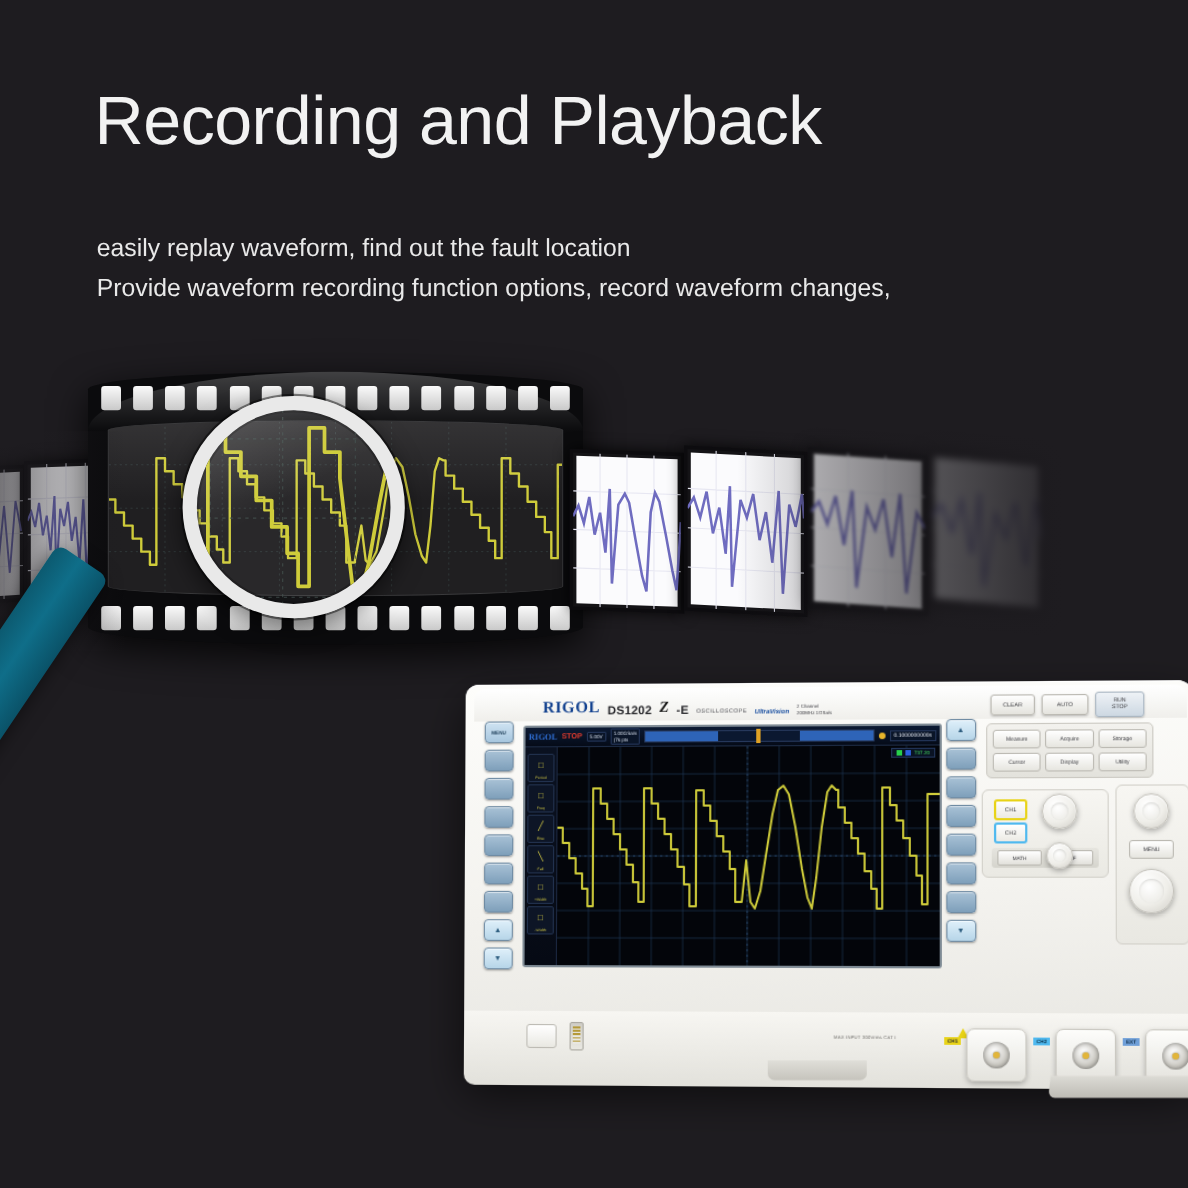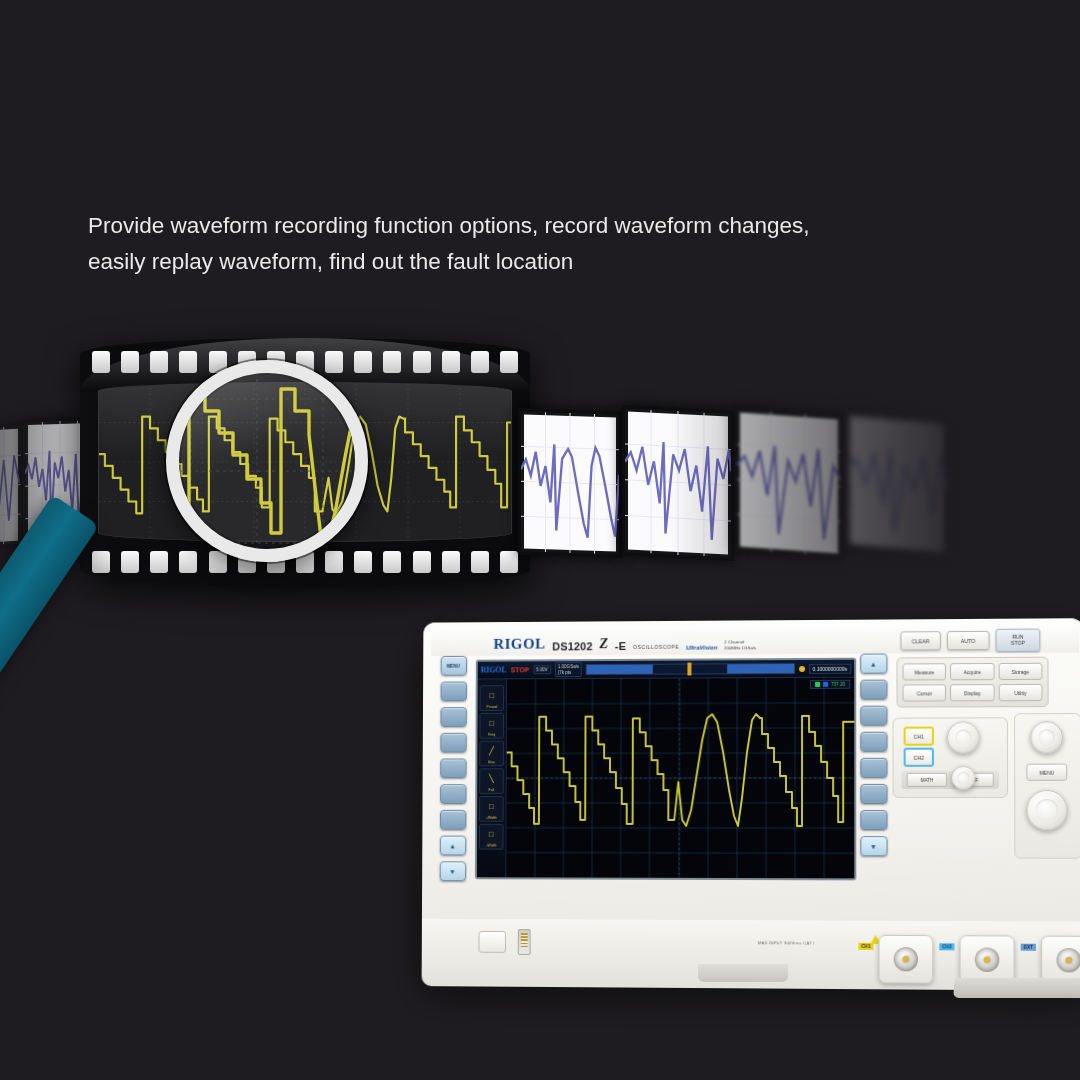--- a/index.html
+++ b/index.html
@@ -214,24 +214,25 @@
      background:linear-gradient(180deg,#e0dfd9,#c6c4bd);border-radius:0 0 6px 6px;}
   .standR{position:absolute;left:536px;top:366px;width:140px;height:20px;
      background:linear-gradient(180deg,#dddcd6,#bebcb5);border-radius:0 0 6px 6px;
      transform:skewX(-6deg);}
 </style>
 </head>
 <body>
 
 <div class="stage">
 
+  <div class="headline">Recording and Playback</div>
 
   <div class="subcopy">
+    <div>easily replay waveform, find out the fault location</div>
     <div>Provide waveform recording function options, record waveform changes,</div>
-    <div>easily replay waveform, find out the fault location</div>
   </div>
 
   <div class="filmwrap">
 
     <div class="sideframe sf-l2">
       <div class="pane"></div>
       <svg viewBox="0 0 60 120" preserveAspectRatio="none">
         <g stroke="#e7e7f2" stroke-width="1" fill="none">
           <path d="M0 30H60M0 60H60M0 90H60M20 0V120M40 0V120"></path>
         </g>

